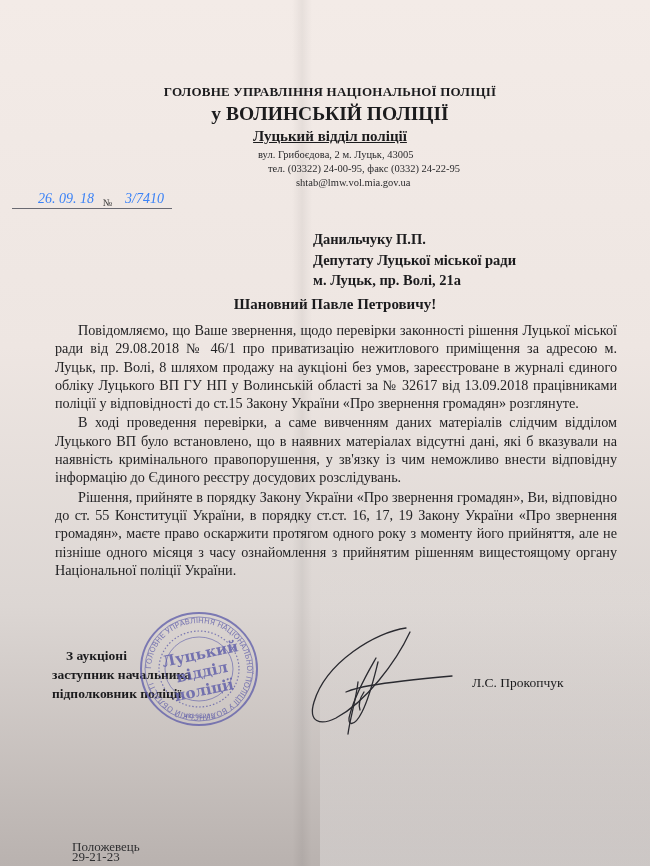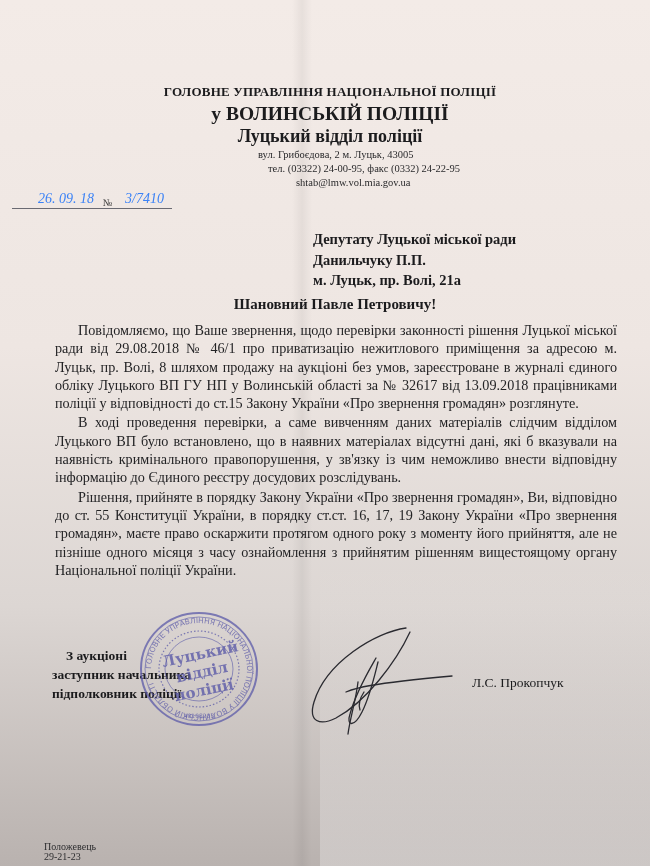--- a/index.html
+++ b/index.html
@@ -15,21 +15,21 @@
       pointer-events: none;
     }
     .shade-right {
       position: absolute; top: 560px; left: 320px; width: 330px; height: 306px;
       background: linear-gradient(180deg, rgba(255,255,255,0) 0%, rgba(240,238,238,0.35) 100%);
       pointer-events: none;
     }
     .header { position: absolute; top: 80px; left: 0; width: 650px; text-align: center; }
     .h1 { font-weight: bold; font-size: 13px; letter-spacing: 0.2px; line-height: 23px; margin-left: 10px; }
     .h2 { font-weight: bold; font-size: 19.5px; line-height: 22px; margin-left: 10px; }
-    .h3 { font-weight: bold; font-size: 18px; line-height: 22px; margin-left: 10px; }
+    .h3 { font-weight: bold; font-size: 15px; line-height: 22px; margin-left: 10px; text-decoration: underline; }
     .contact { position: absolute; left: 0; width: 650px; font-size: 10.5px; line-height: 14px; color: #2a2a2c; }
     .contact .line { position: absolute; white-space: nowrap; }
 
     .regline { position: absolute; top: 193px; left: 12px; width: 160px; height: 1px; background: #6a6a72; }
     .hand { font-family: Liberation Serif, serif; font-style: italic; color: #3b82f6; font-size: 14px; position: absolute; white-space: nowrap; }
     .no-sign { position: absolute; top: 197px; left: 103px; font-size: 10px; color: #333; }
 
     .addressee { position: absolute; top: 229px; left: 313px; font-weight: bold; font-size: 14.5px; line-height: 20.5px; }
     .greeting { position: absolute; top: 296px; left: 0; width: 650px; text-align: center; font-weight: bold; font-size: 15px; margin-left: 10px; }
 
@@ -39,21 +39,21 @@
 
     .regards { position: absolute; top: 646px; left: 66px; font-weight: bold; font-size: 13.5px; line-height: 19px; }
     .regards .l1 { margin-left: 0px; }
     .regards .l2 { margin-left: -14px; }
     .regards .l3 { margin-left: -14px; }
 
     .stamp { position: absolute; top: 610px; left: 137px; width: 124px; height: 118px; }
     .signature { position: absolute; top: 622px; left: 306px; width: 160px; height: 120px; }
     .signer { position: absolute; top: 675px; left: 472px; font-weight: normal; font-size: 13.5px; }
 
-    .footer { position: absolute; top: 842px; left: 44px; font-size: 10px; line-height: 10px; color: #2e2e30; }
+    .footer { position: absolute; top: 842px; left: 72px; font-size: 13px; line-height: 10px; color: #2e2e30; }
   </style>
 </head>
 <body>
 
 <div class="fold"></div>
 <div class="shade-right"></div>
 
 <div class="header">
   <div class="h1">ГОЛОВНЕ УПРАВЛІННЯ НАЦІОНАЛЬНОЇ ПОЛІЦІЇ</div>
   <div class="h2">у ВОЛИНСЬКІЙ ПОЛІЦІЇ</div>
@@ -67,22 +67,22 @@
 </div>
 
 <div>
   <span class="hand" style="top:191px;left:38px;">26. 09. 18</span>
   <span class="no-sign">№</span>
   <span class="hand" style="top:191px;left:125px;">3/7410</span>
   <div class="regline" style="top:208px;"></div>
 </div>
 
 <div class="addressee">
+  <div>Данильчуку П.П.</div>
   <div>Депутату Луцької міської ради</div>
-  <div>Данильчуку П.П.</div>
   <div>м. Луцьк, пр. Волі, 21а</div>
 </div>
 
 <div class="greeting">Шановний Павле Петровичу!</div>
 
 <div class="body">
   <p>Повідомляємо, що Ваше звернення, щодо перевірки законності рішення Луцької міської ради від 29.08.2018 № 46/1 про приватизацію нежитлового приміщення за адресою м. Луцьк, пр. Волі, 8 шляхом продажу на аукціоні без умов, зареєстроване в журналі єдиного обліку Луцького ВП ГУ НП у Волинській області за № 32617 від 13.09.2018 працівниками поліції у відповідності до ст.15 Закону України «Про звернення громадян» розглянуте.</p>
   <p>В ході проведення перевірки, а саме вивченням даних матеріалів слідчим відділом Луцького ВП було встановлено, що в наявних матеріалах відсутні дані, які б вказували на наявність кримінального правопорушення, у зв'язку із чим неможливо внести відповідну інформацію до Єдиного реєстру досудових розслідувань.</p>
   <p>Рішення, прийняте в порядку Закону України «Про звернення громадян», Ви, відповідно до ст. 55 Конституції України, в порядку ст.ст. 16, 17, 19 Закону України «Про звернення громадян», маєте право оскаржити протягом одного року з моменту його прийняття, але не пізніше одного місяця з часу ознайомлення з прийнятим рішенням вищестоящому органу Національної поліції України.</p>
 </div>

